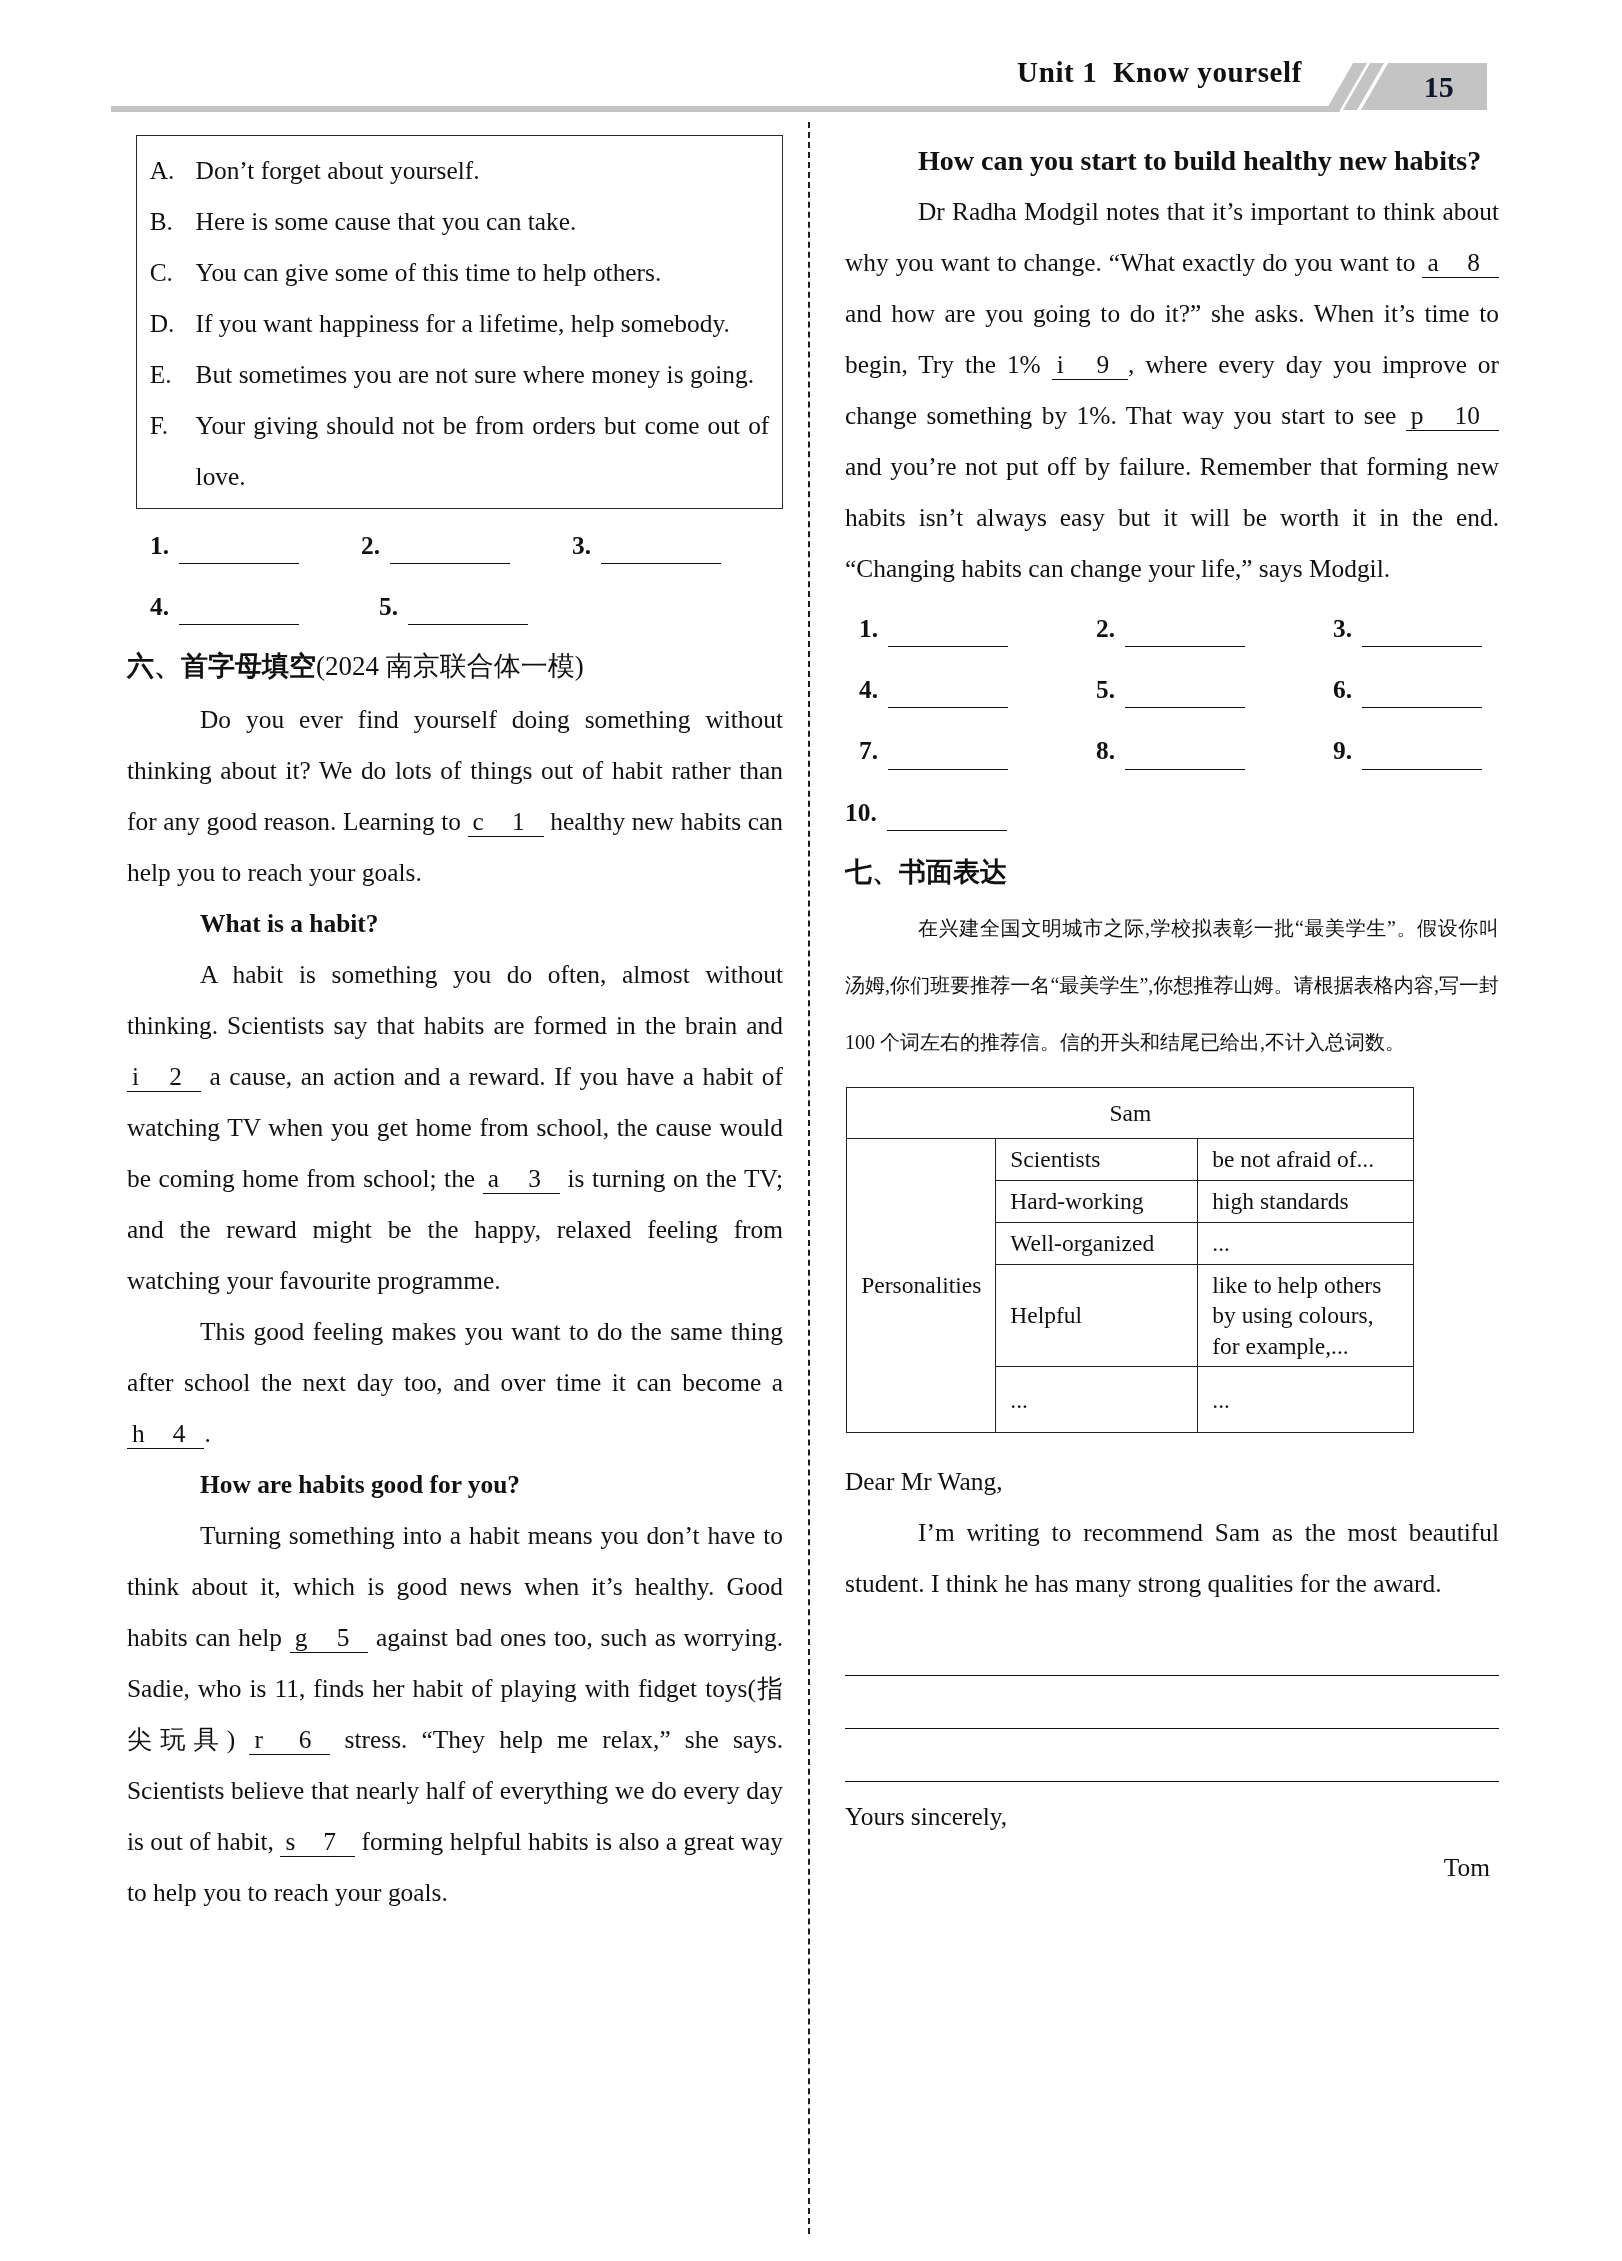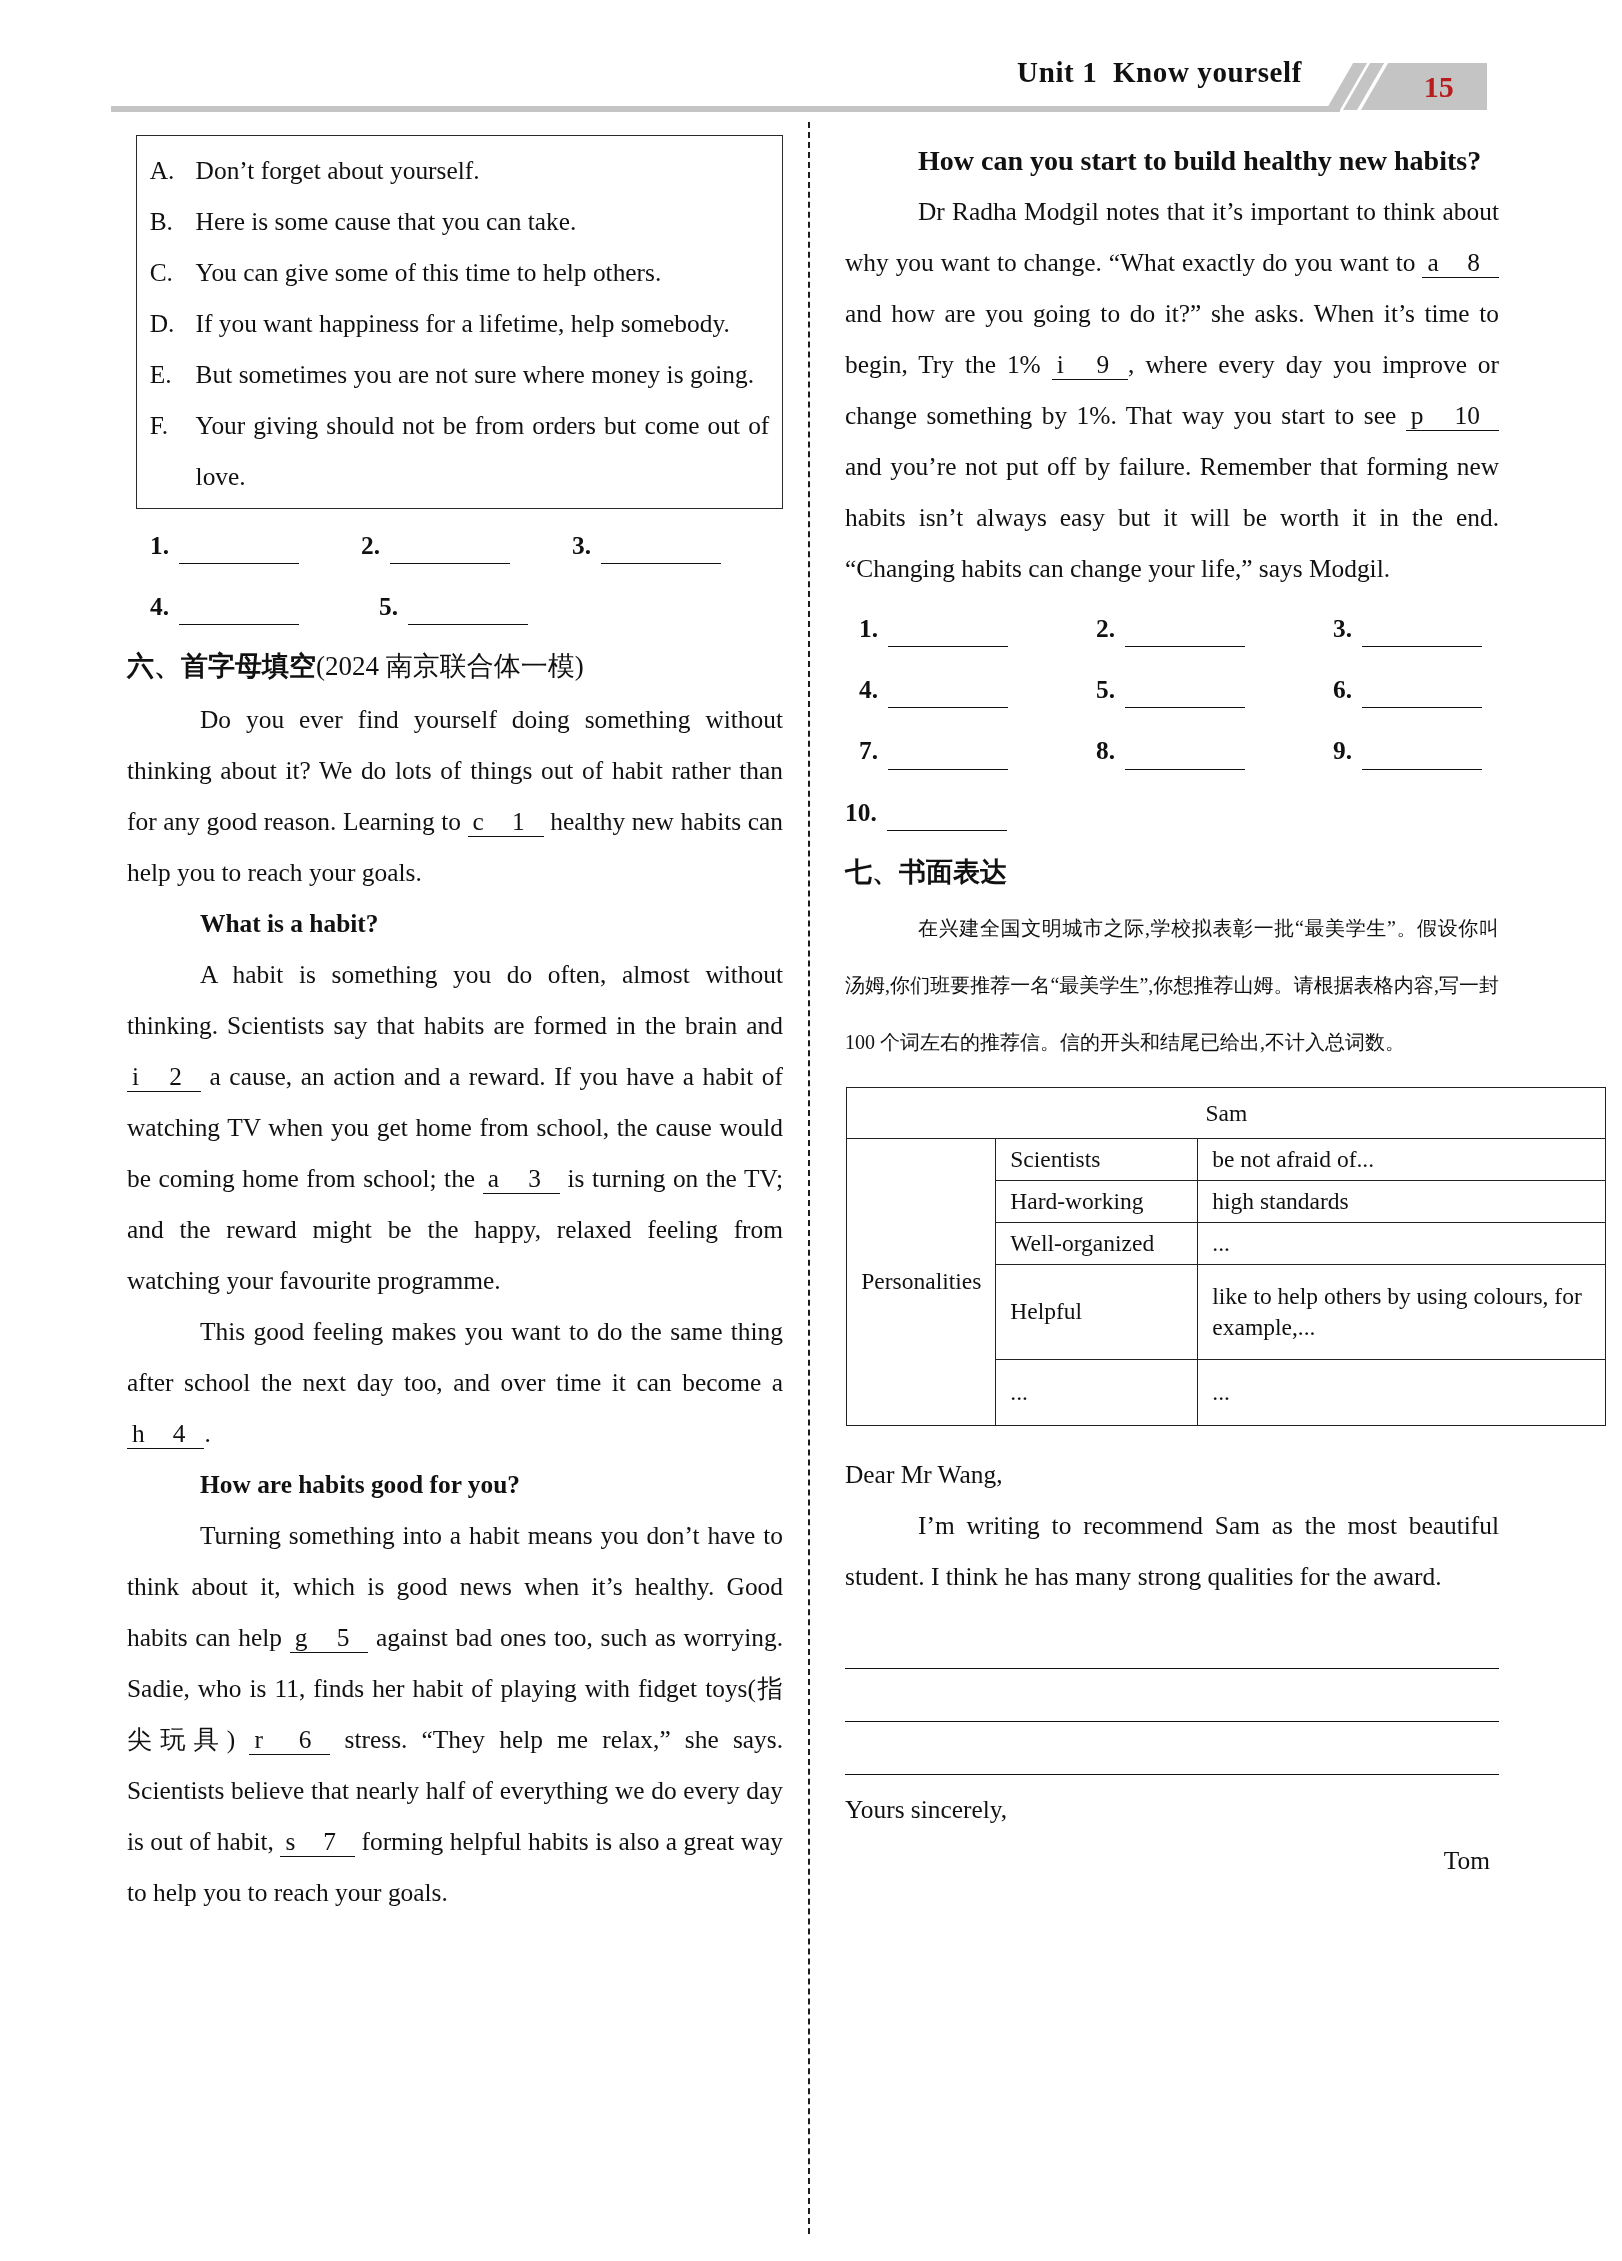--- a/index.html
+++ b/index.html
@@ -9,21 +9,21 @@
   
   .header-title{position:absolute;top:56px;right:321px;font-size:29px;font-weight:bold;
                 white-space:pre;letter-spacing:0.6px;}
   .header-rule{position:absolute;left:111px;top:106px;width:1229px;height:5.7px;background:#c4c4c4;}
   .stripe{position:absolute;top:63px;width:14px;height:47px;background:#c4c4c4;
           transform:skewX(-30deg);transform-origin:bottom left;}
   .stripe.s1{left:1326px}.stripe.s2{left:1343px}.stripe.s3{left:1361px}
   .page-badge{position:absolute;left:1374px;top:63px;width:113px;height:47px;background:#c4c4c4;
               clip-path:polygon(27px 0,100% 0,100% 100%,0 100%);
               display:flex;align-items:center;justify-content:center;box-sizing:border-box;
-              padding-left:16.5px;font-weight:bold;font-size:30px;color:#b91c1c;}
+              padding-left:16.5px;font-weight:bold;font-size:30px;color:#0f172a;}
 
   
   .divider{position:absolute;left:808px;top:122px;height:2112px;width:0;
            border-left:2.5px dashed #1c1c1c;}
 
   
   .col{position:absolute;top:135px;font-size:25.4px;line-height:51px;text-align:justify;}
   .col-left{left:127px;width:656px;}
   .col-right{left:845px;width:654px;}
 
@@ -51,21 +51,21 @@
                line-height:56px;text-align:left;margin-top:6.4px;}
   .sec-heading .paren{font-family:"Liberation Serif",serif;font-weight:normal;}
 
   
   .blank{border-bottom:1.9px solid #111;padding:0 19px 1.3px 5.1px;word-spacing:21.6px;white-space:nowrap;}
 
   
   .cn{font-size:20px;line-height:57px;}
 
   
-  .rec-table{border-collapse:collapse;table-layout:fixed;width:760px;margin:16.5px 0 0 1.3px;
+  .rec-table{border-collapse:collapse;table-layout:fixed;width:568px;margin:16.5px 0 0 1.3px;
              font-size:23.5px;line-height:30.5px;}
   .rec-table td{border:1.3px solid #222;padding:5.1px 14px;vertical-align:middle;text-align:left;}
   .rec-table{border:1.9px solid #222;}
   .t-title{text-align:center !important;height:39px;}
   .t-side{text-align:left;}
   .row-std{height:42px;}
   .row-tall{height:95px;}
   .row-last{height:66px;}
 
   

